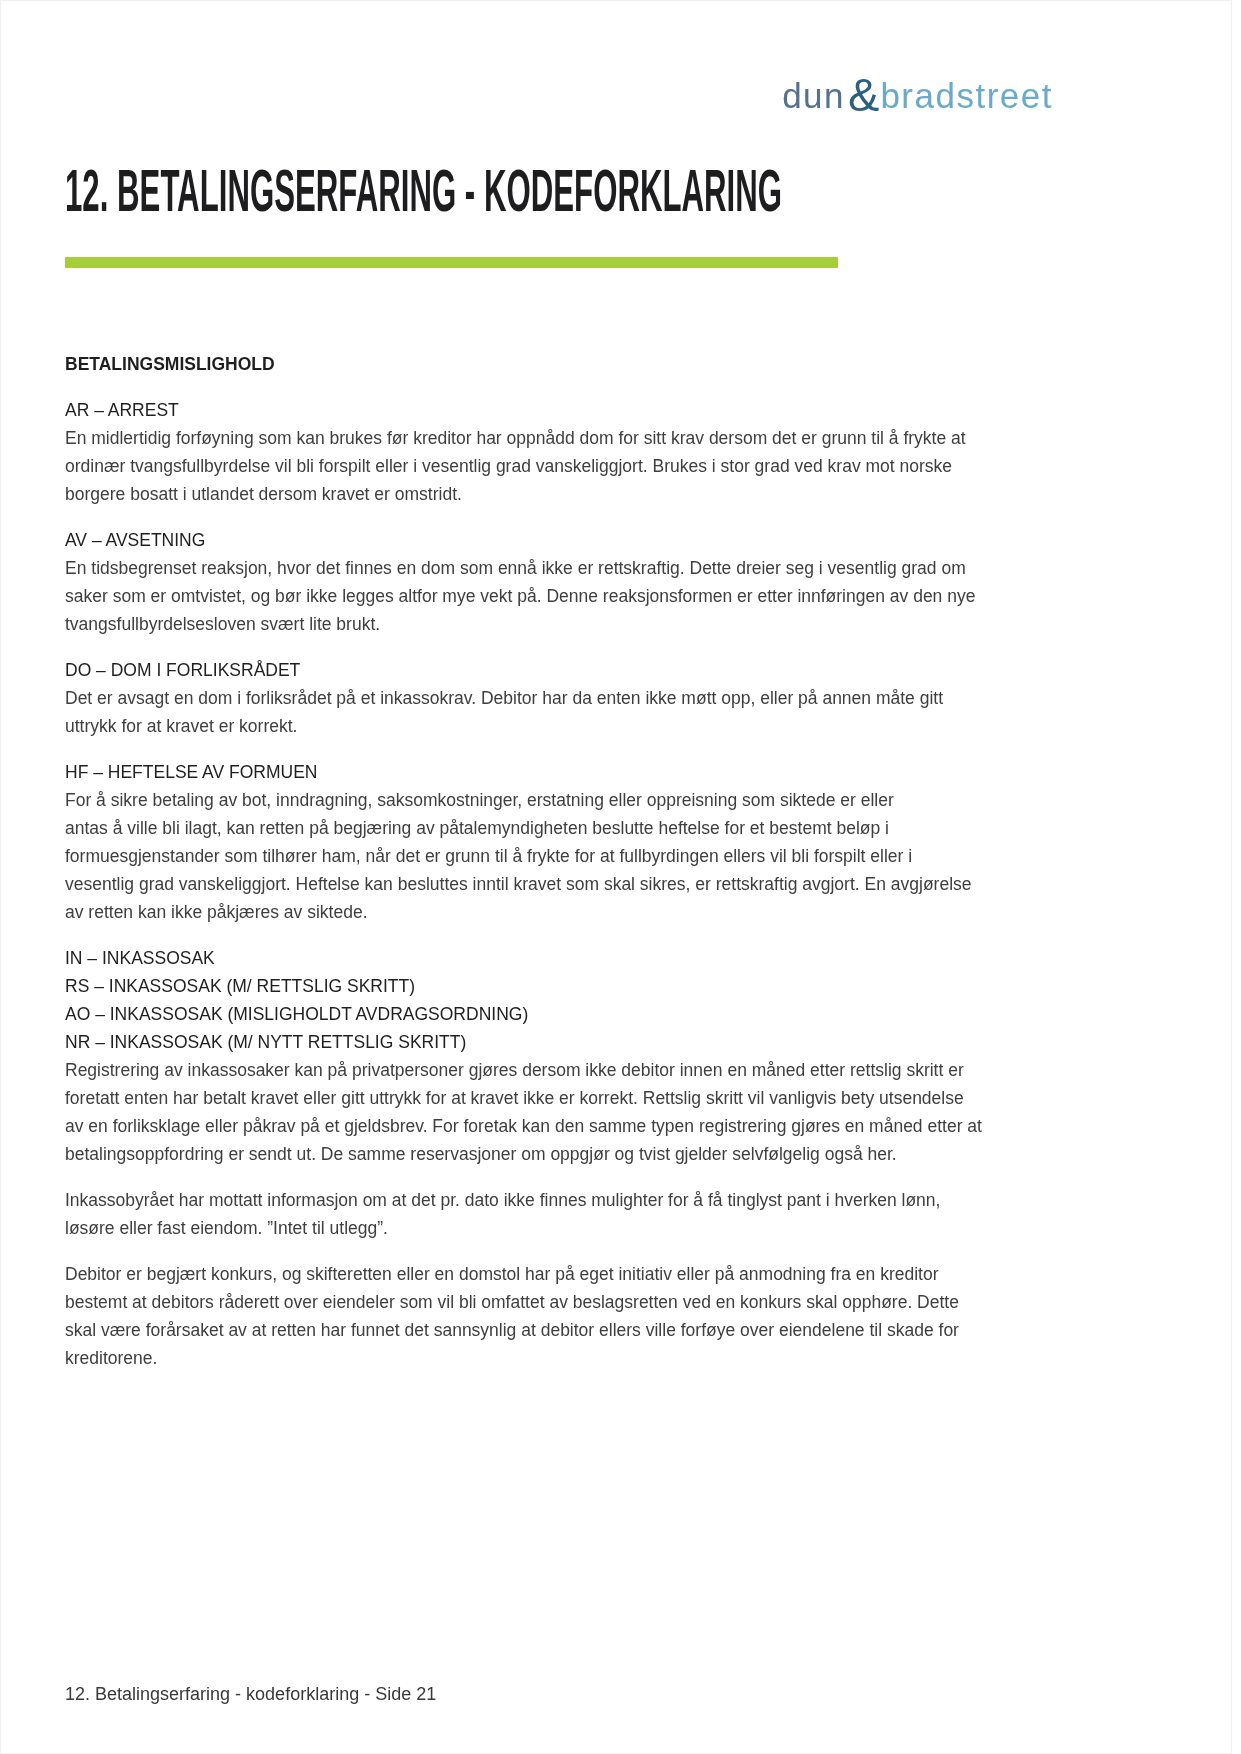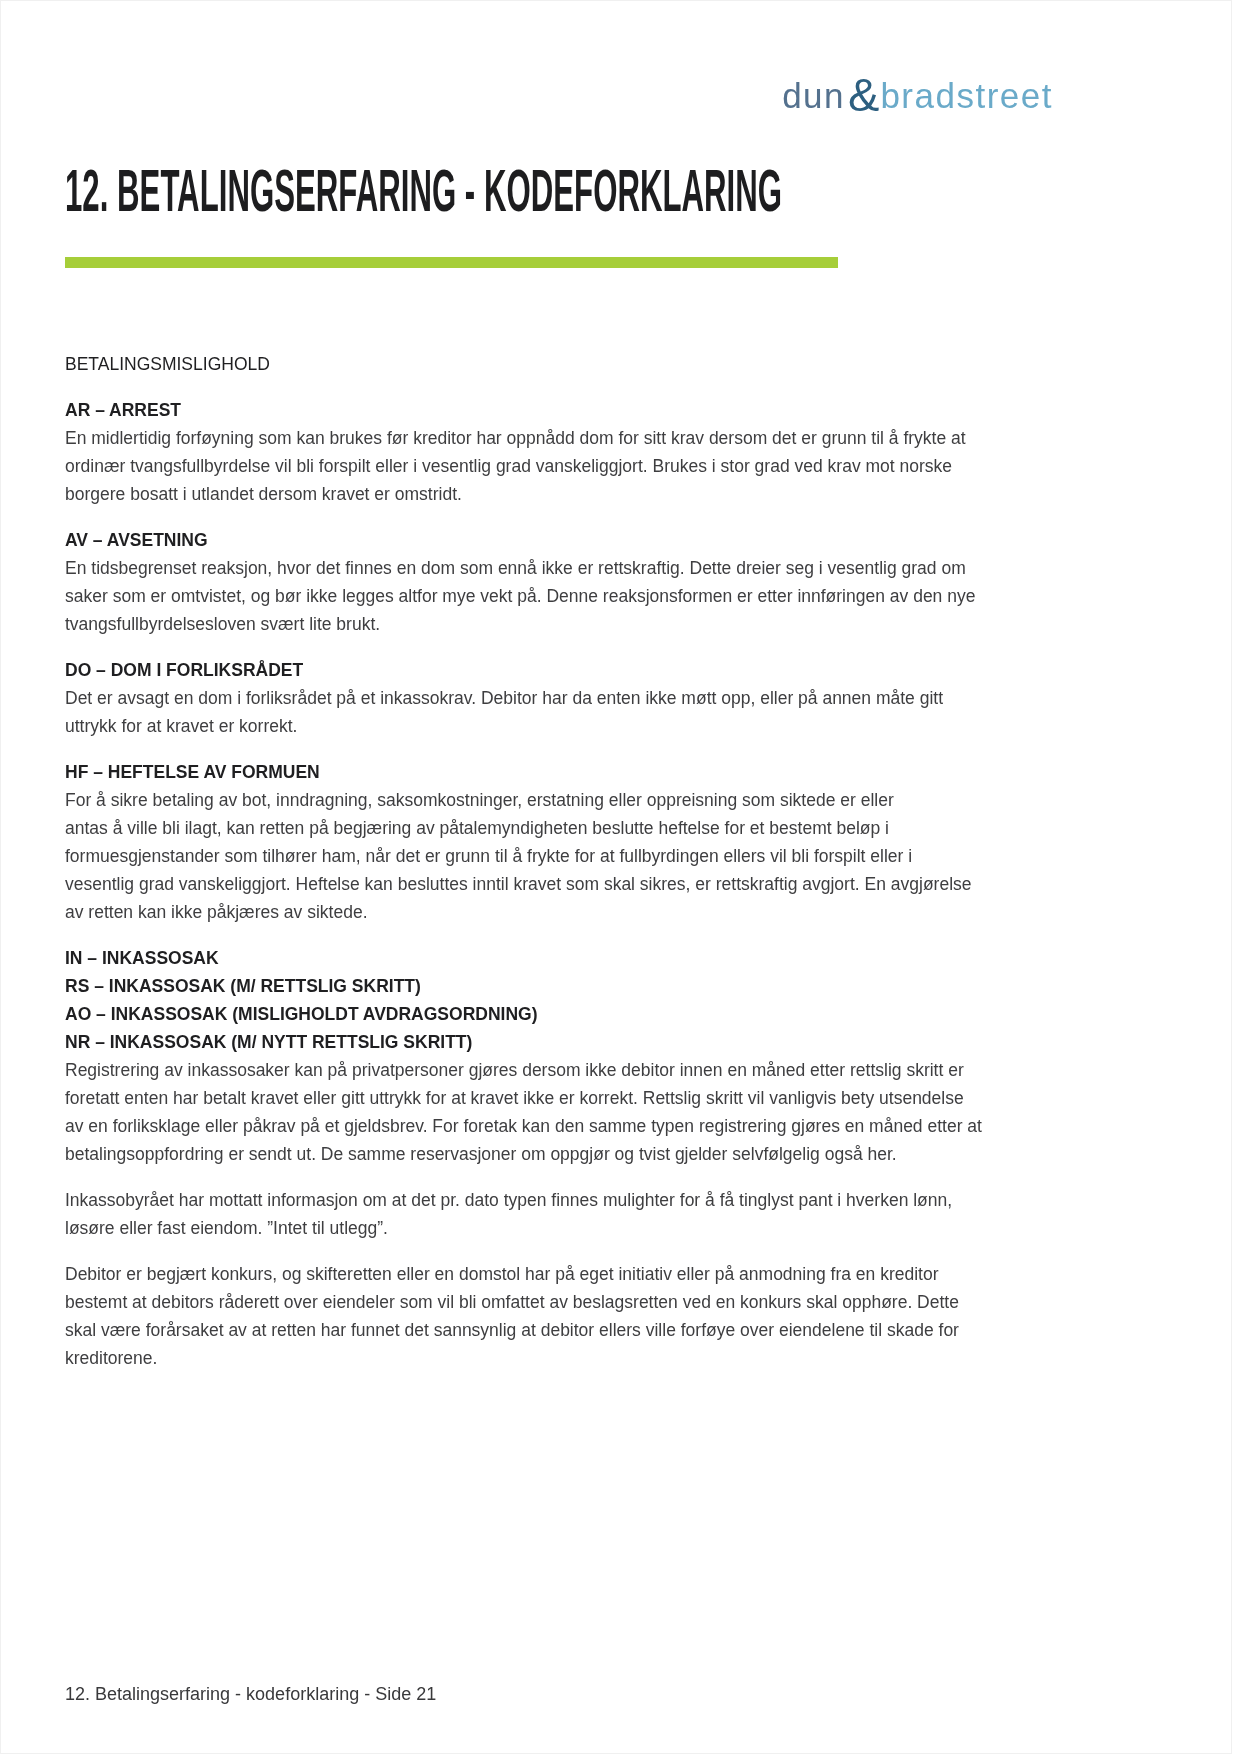--- a/index.html
+++ b/index.html
@@ -66,29 +66,29 @@
     left: 65px;
     width: 988px;
     font-size: 17.5px;
     line-height: 28px;
     color: #3e3e40;
   }
   .category {
     margin: 0;
     font-size: 17.5px;
     line-height: 28px;
-    font-weight: normal;
+    font-weight: bold;
     color: #1f1f21;
   }
   .sec { margin-top: 18px; }
   .sec-h {
     margin: 0;
     font-size: 17.5px;
     line-height: 28px;
-    font-weight: bold;
+    font-weight: normal;
     color: #1f1f21;
     white-space: pre-line;
   }
   .sec-p {
     margin: 0;
     white-space: pre-line;
   }
   .footer {
     position: absolute;
     top: 1682px;
@@ -151,21 +151,21 @@
 RS – INKASSOSAK (M/ RETTSLIG SKRITT)
 AO – INKASSOSAK (MISLIGHOLDT AVDRAGSORDNING)
 NR – INKASSOSAK (M/ NYTT RETTSLIG SKRITT)</h3>
       <p class="sec-p">Registrering av inkassosaker kan på privatpersoner gjøres dersom ikke debitor innen en måned etter rettslig skritt er
 foretatt enten har betalt kravet eller gitt uttrykk for at kravet ikke er korrekt. Rettslig skritt vil vanligvis bety utsendelse
 av en forliksklage eller påkrav på et gjeldsbrev. For foretak kan den samme typen registrering gjøres en måned etter at
 betalingsoppfordring er sendt ut. De samme reservasjoner om oppgjør og tvist gjelder selvfølgelig også her.</p>
     </section>
 
     <section class="sec">
-      <p class="sec-p">Inkassobyrået har mottatt informasjon om at det pr. dato typen finnes mulighter for å få tinglyst pant i hverken lønn,
+      <p class="sec-p">Inkassobyrået har mottatt informasjon om at det pr. dato ikke finnes mulighter for å få tinglyst pant i hverken lønn,
 løsøre eller fast eiendom. ”Intet til utlegg”.</p>
     </section>
 
     <section class="sec">
       <p class="sec-p">Debitor er begjært konkurs, og skifteretten eller en domstol har på eget initiativ eller på anmodning fra en kreditor
 bestemt at debitors råderett over eiendeler som vil bli omfattet av beslagsretten ved en konkurs skal opphøre. Dette
 skal være forårsaket av at retten har funnet det sannsynlig at debitor ellers ville forføye over eiendelene til skade for
 kreditorene.</p>
     </section>
 

